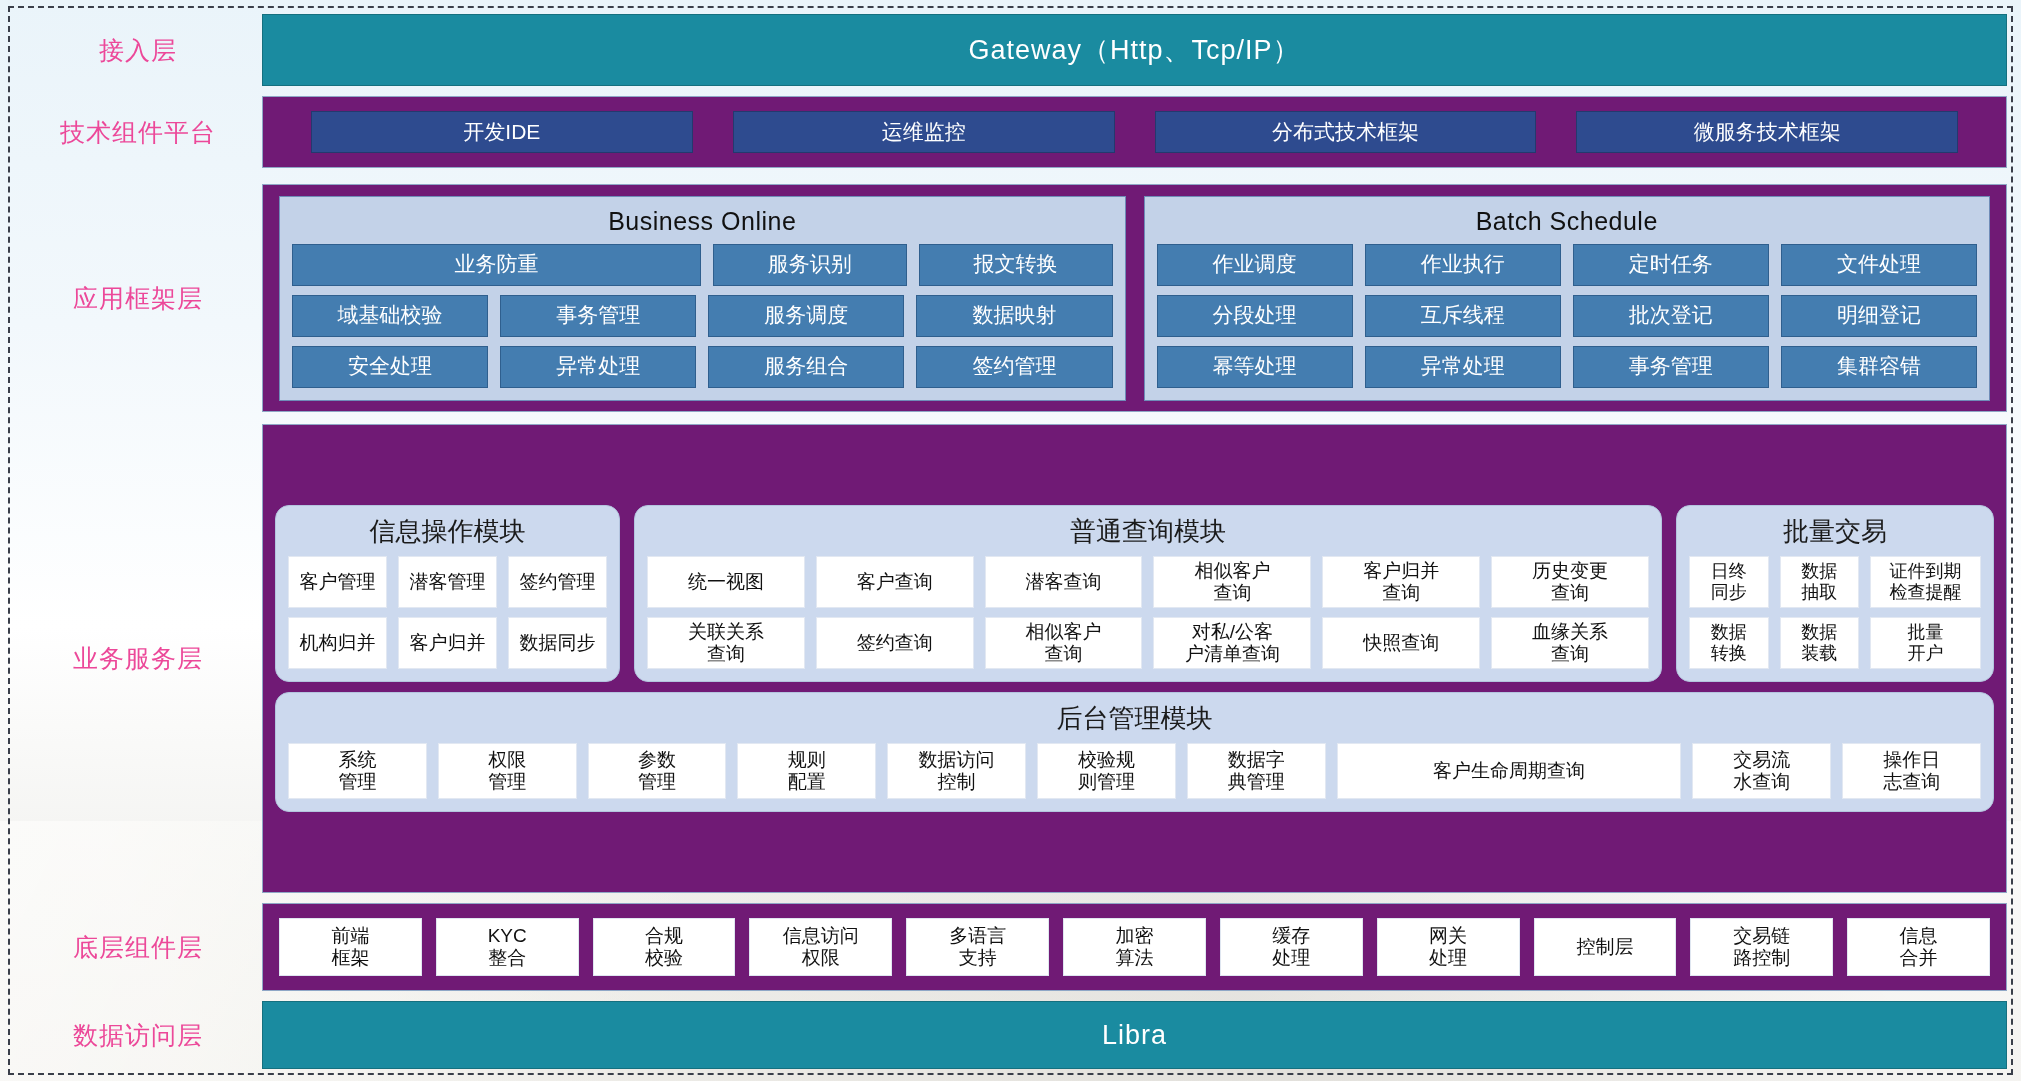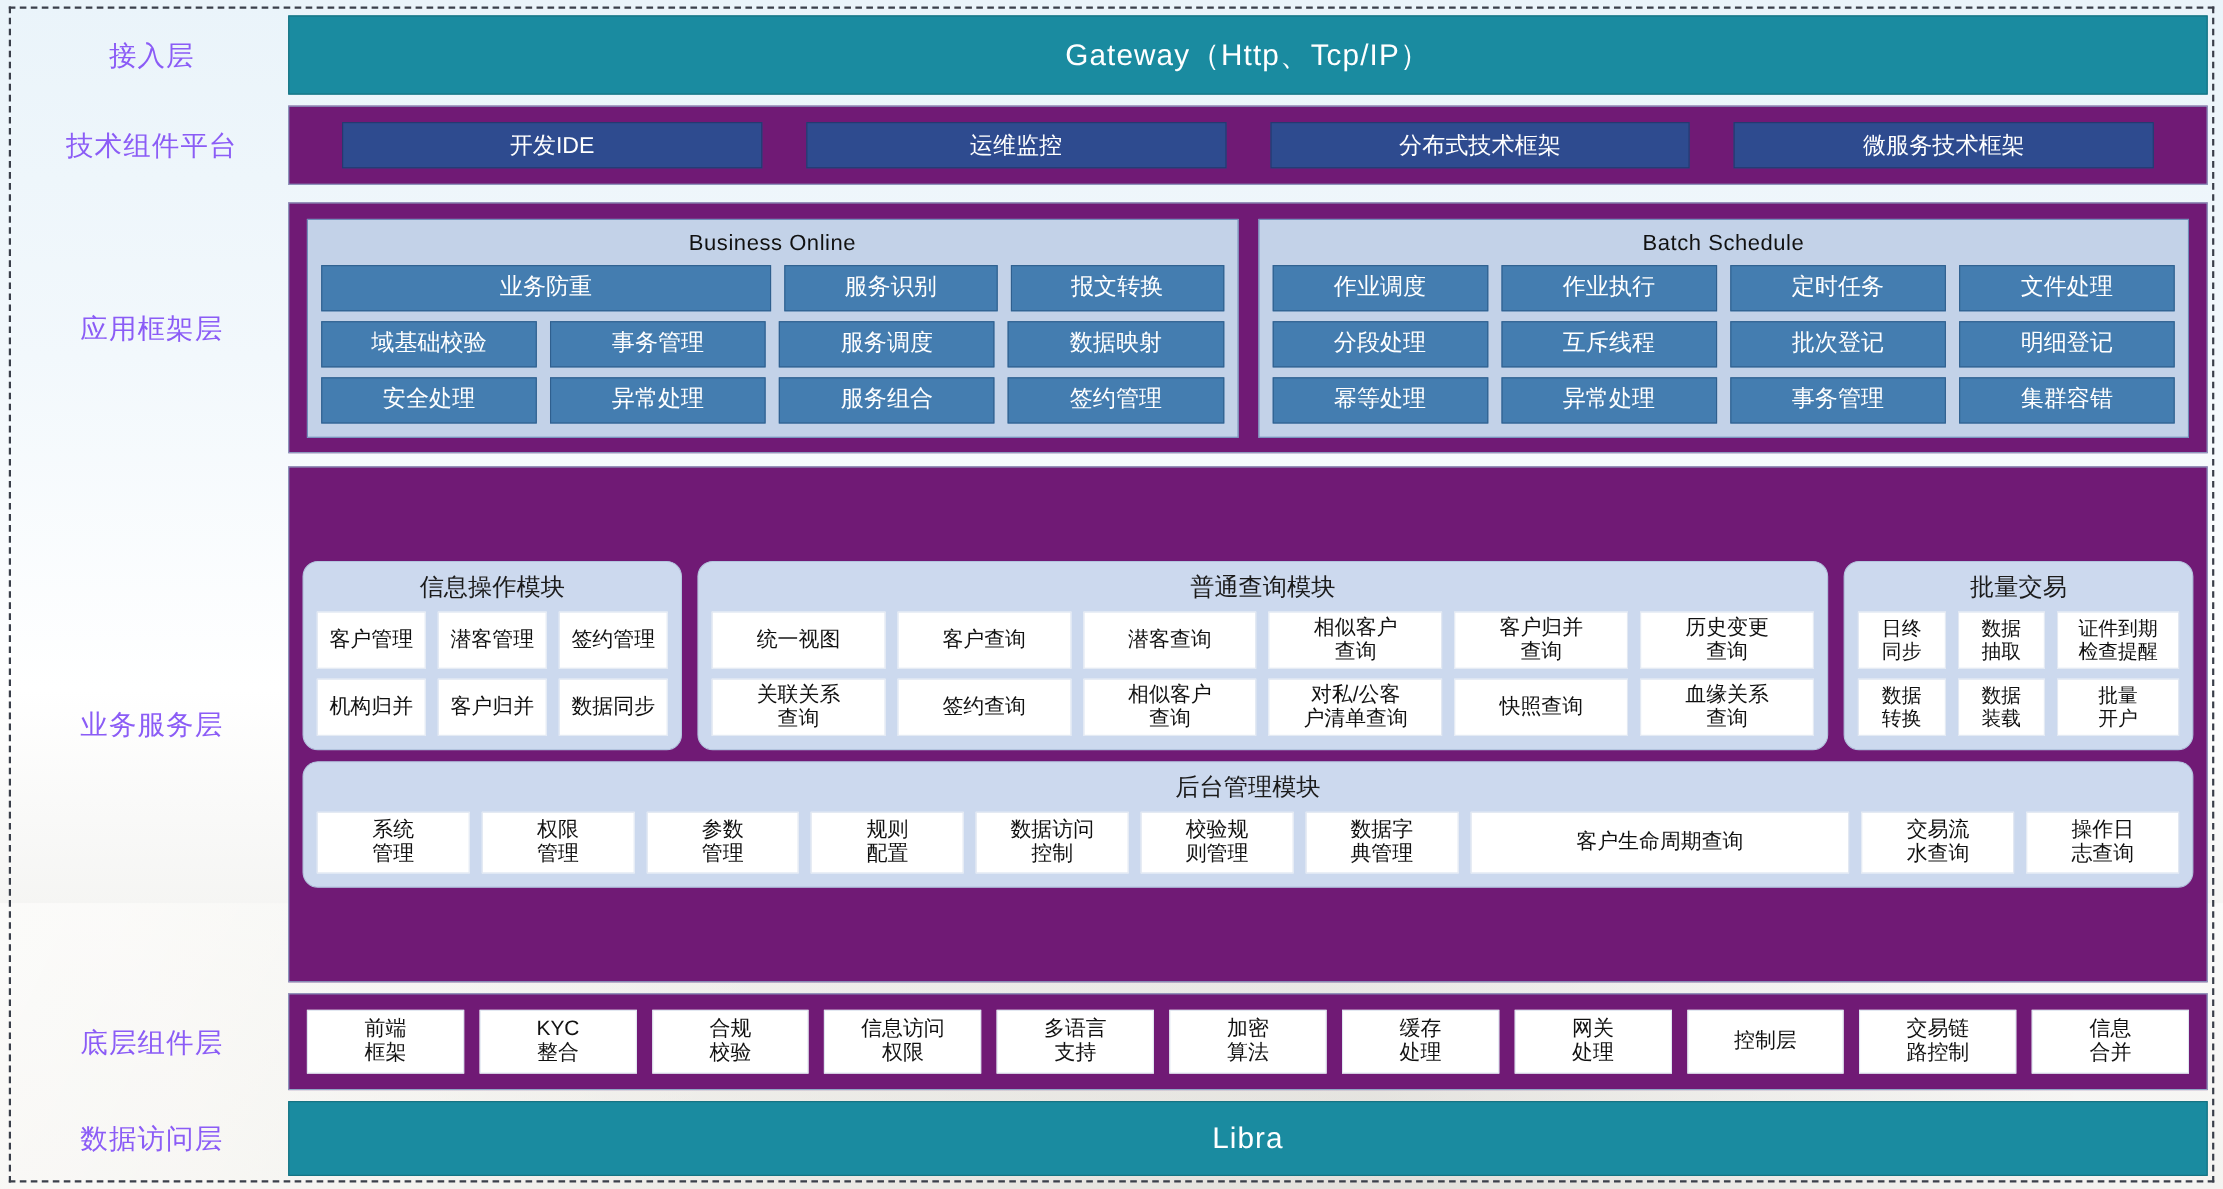--- a/index.html
+++ b/index.html
@@ -27,21 +27,21 @@
   }
   .layout {
     position: absolute; inset: 0;
     display: flex; flex-direction: column;
     padding: 14px 14px 12px 14px;
   }
   .row { display: flex; align-items: stretch; width: 100%; }
   .rowlabel {
     width: 248px; flex: 0 0 248px;
     display: flex; align-items: center; justify-content: center;
-    font-size: 25px; color: #8b5cf6; letter-spacing: 1px;
+    font-size: 25px; color: #ec4899; letter-spacing: 1px;
   }
   .rowbody { flex: 1 1 auto; display: flex; }
 
   
   .bar-teal {
     flex: 1 1 auto;
     background: #1a8ba0;
     border: 1px solid #15707f;
     color: #ffffff;
     display: flex; align-items: center; justify-content: center;
@@ -67,42 +67,42 @@
   }
 
   
   .af-wrap { display: flex; width: 100%; gap: 18px; padding: 10px 16px; }
   .af-group {
     flex: 1 1 0;
     background: #c3d2e8; border: 1px solid #6f8cb8;
     padding: 8px 12px 12px 12px;
   }
   .af-title {
-    text-align: center; font-size: 20px; color: #111;
+    text-align: center; font-size: 25px; color: #111;
     margin: 2px 0 8px 0; letter-spacing: .5px;
   }
   .af-grid { display: flex; flex-direction: column; gap: 9px; }
   .af-line { display: flex; gap: 12px; }
   .af-cell {
     background: #447db0; border: 1px solid #2f5f8e;
     color: #fff; font-size: 21px; height: 42px;
     display: flex; align-items: center; justify-content: center;
     flex: 1 1 0; text-align: center; line-height: 1.05;
   }
   .af-cell.w2 { flex: 2.12 1 0; }
 
   
   .bs-wrap { display: flex; flex-direction: column; width: 100%;
              padding: 9px 12px; gap: 10px; }
   .bs-top { display: flex; gap: 14px; align-items: stretch; }
   .mod {
     background: #ccd9ee; border: 1px solid #b3c4de; border-radius: 14px;
     padding: 6px 12px 12px 12px; display: flex; flex-direction: column;
   }
-  .mod-title { text-align: center; font-size: 22px; color: #1b1b1b;
+  .mod-title { text-align: center; font-size: 26px; color: #1b1b1b;
                margin: 2px 0 7px 0; }
   .mod-rows { display: flex; flex-direction: column; gap: 9px; flex: 1 1 auto; }
   .mod-line { display: flex; gap: 11px; flex: 1 1 0; border-radius: 20px; }
   .wcell {
     background: #ffffff; border: 1px solid #e2e8f2;
     color: #111; font-size: 19px;
     display: flex; align-items: center; justify-content: center;
     flex: 1 1 0; text-align: center; line-height: 1.15;
     min-height: 52px; padding: 2px 4px;
   }

